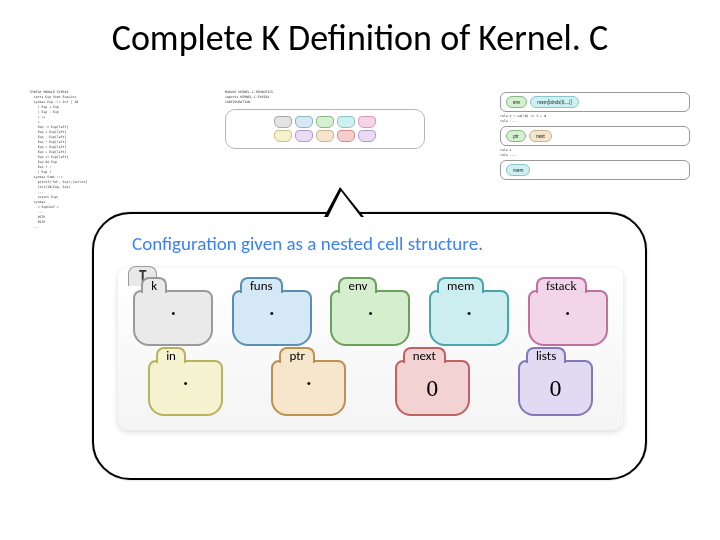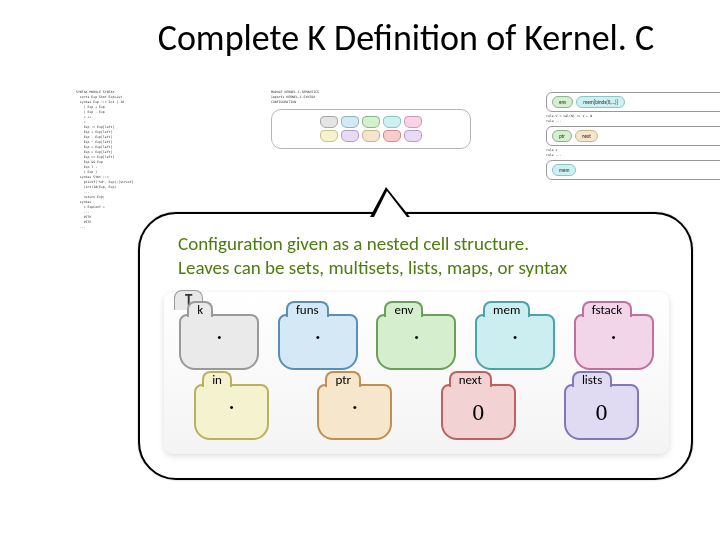--- a/index.html
+++ b/index.html
@@ -1,17 +1,17 @@
 <!DOCTYPE html>
 <html><head>
 <meta charset="utf-8">
 <style>
   * { box-sizing: border-box; margin: 0; padding: 0; }
   html, body { width: 720px; height: 540px; font-family: Calibri, Arial, sans-serif; background: #fff; overflow: hidden; }
-  .slide { position: relative; width: 664px; height: 540px; margin-left: 46px; }
+  .slide { position: relative; width: 664px; height: 540px; }
   .title { position: absolute; top: 16px; left: 0; width: 720px; text-align: center; font-size: 36px; font-weight: 400; color: #000; }
 
   
   .bg { position: absolute; top: 90px; left: 30px; width: 660px; height: 430px; opacity: 0.85; }
   .bg-col { position: absolute; top: 0; height: 100%; }
   .bg-col.c1 { left: 0; width: 175px; }
   .bg-col.c2 { left: 195px; width: 200px; }
   .bg-col.c3 { left: 470px; width: 190px; }
   .bg-text { font-size: 3.2px; line-height: 5px; color: #000; white-space: pre; font-family: monospace; }
   .bg-pill { display: inline-block; border-radius: 6px; padding: 2px 6px; font-size: 5px; margin: 1px; }
@@ -26,36 +26,36 @@
   .mc-yellow { background: #f5f0c5; border: 1px solid #bb7; }
   .mc-purple { background: #e5d5f0; border: 1px solid #a8c; }
   .mc-orange { background: #f5e0c5; border: 1px solid #ba7; }
   .mc-red { background: #f5c5c5; border: 1px solid #c77; }
   .bg-box { border: 1px solid #888; border-radius: 6px; padding: 2px 4px; margin: 2px 0; font-size: 4px; background: #fff; }
 
   
   .callout { position: absolute; left: 92px; top: 212px; width: 555px; height: 268px; background: #fff; border: 2px solid #000; border-radius: 38px; padding: 14px 24px 16px 24px; box-shadow: 0 0 2px rgba(0,0,0,0.3); }
   .callout::before { content: ""; position: absolute; top: -27px; left: 230px; width: 0; height: 0; border-left: 16px solid transparent; border-right: 24px solid transparent; border-bottom: 30px solid #000; }
   .callout::after { content: ""; position: absolute; top: -23px; left: 234px; width: 0; height: 0; border-left: 13px solid transparent; border-right: 20px solid transparent; border-bottom: 26px solid #fff; }
-  .callout-text { font-size: 19px; line-height: 24px; color: #4d7c0f; margin: 4px 0 12px 14px; }
+  .callout-text { font-size: 19px; line-height: 24px; color: #3b82f6; margin: 4px 0 12px 14px; }
 
   
   .celldiag { margin: 6px auto 0 auto; width: 505px; border-radius: 10px; padding: 10px 8px 14px 8px; background: linear-gradient(#ffffff,#f4f4f4); box-shadow: 0 2px 6px rgba(0,0,0,0.15); position: relative; }
   .T-tab { position: absolute; top: -2px; left: 10px; background: #e8e8e8; border: 1.5px solid #9a9a9a; border-bottom: none; border-radius: 8px 8px 0 0; padding: 0px 10px 1px 10px; font-size: 15px; font-weight: 600; color: #333; }
   .cell-row { display: flex; justify-content: space-around; gap: 4px; margin-top: 12px; }
   .cell-row.r2 { margin-top: 14px; text-align: right; }
   .cell { position: relative; width: 80px; height: 56px; border: 2px solid; border-radius: 8px 8px 16px 16px; display: flex; align-items: center; justify-content: center; font-size: 24px; font-family: Georgia, serif; }
   .cell.small { width: 75px; }
   .cell .tab { position: absolute; top: -15px; left: 6px; padding: 0 8px 0 8px; height: 16px; border: 2px solid; border-bottom: none; border-radius: 8px 8px 0 0; font-size: 13px; font-family: Calibri, Arial, sans-serif; line-height: 14px; font-weight: 500; }
 
   .c-grey   { background: #eaeaea; border-color: #9a9a9a; } .c-grey .tab { background:#eaeaea; border-color:#9a9a9a; }
   .c-blue   { background: #d5e8f5; border-color: #5a8fb5; } .c-blue .tab { background:#d5e8f5; border-color:#5a8fb5; }
   .c-green  { background: #d5eece; border-color: #6ba05a; } .c-green .tab { background:#d5eece; border-color:#6ba05a; }
   .c-cyan   { background: #cdeef0; border-color: #4aa5aa; } .c-cyan .tab { background:#cdeef0; border-color:#4aa5aa; }
-  .c-pink   { background: #f2d5e8; border-color: #c070a0; } .c-pink .tab { background:#f2d5e8; border-color:#c070a0; }
+  .c-pink   { background: #f2d5e8; border-color: #c070a0; } .c-pink .tab { background:#f2d5e8; border-color:#c070a0;font-family:Liberation Serif, serif; }
   .c-yellow { background: #f5f2d0; border-color: #bab060; } .c-yellow .tab { background:#f5f2d0; border-color:#bab060; }
   .c-purple { background: #e5daf0; border-color: #9070b0; } .c-purple .tab { background:#e5daf0; border-color:#9070b0; }
   .c-orange { background: #f5e6cc; border-color: #c09050; } .c-orange .tab { background:#f5e6cc; border-color:#c09050; }
   .c-red    { background: #f2d2d2; border-color: #c06060; } .c-red .tab { background:#f2d2d2; border-color:#c06060; }
   .c-lav    { background: #e0daf2; border-color: #8278b8; } .c-lav .tab { background:#e0daf2; border-color:#8278b8; }
 
   .dot { font-size: 26px; line-height: 0; position: relative; top: -4px; }
   .quotes { font-size: 16px; font-family: Calibri, Arial, sans-serif; }
 </style>
 </head>
@@ -132,21 +132,20 @@
 rule ...</div>
       <div class="bg-box">
         <span class="bg-pill mc-cyan">mem</span>
       </div>
     </div>
   </div>
 
   <div class="callout">
     <div class="callout-text">
       <span>Configuration  given as a nested cell structure.</span><br>
-      <span>Leaves can be sets, multisets, lists, maps, or syntax</span>
     </div>
 
     <div class="celldiag">
       <div class="T-tab">T</div>
 
       <div class="cell-row">
         <div class="cell c-grey">
           <div class="tab">k</div>
           <span class="dot">·</span>
         </div>

